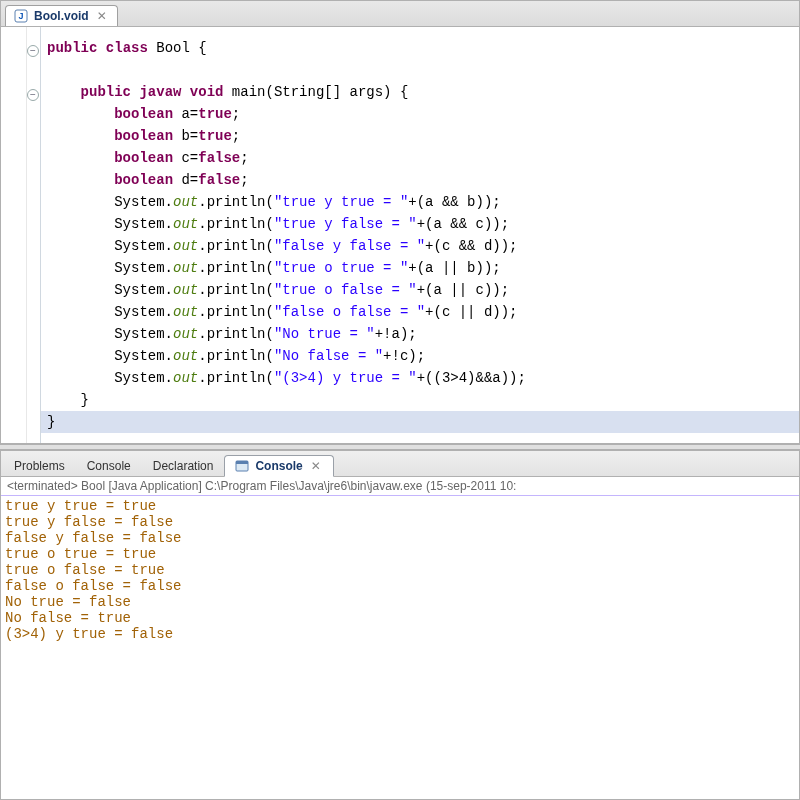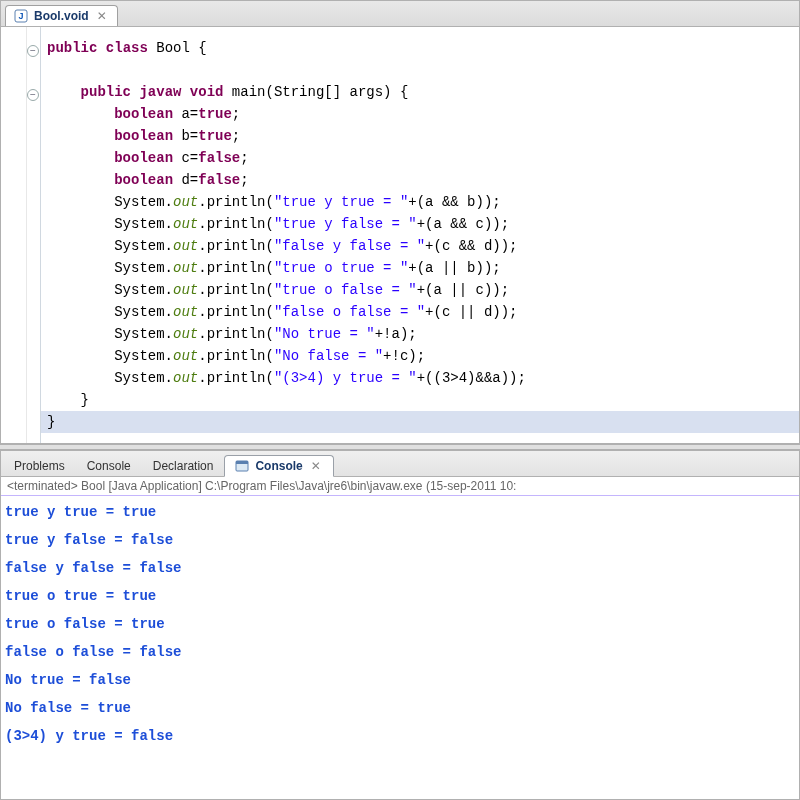--- a/index.html
+++ b/index.html
@@ -151,23 +151,22 @@
     padding: 2px 6px;
     border-bottom: 1px solid #c4b5fd;
     white-space: nowrap;
     overflow: hidden;
   }
   .console-output {
     font-family: "Courier New", Courier, monospace;
     font-size: 14px;
     white-space: pre;
     padding: 2px 4px;
-    line-height: 28px;
-    color: #1d4ed8;
-    font-weight: bold;
+    line-height: 16px;
+    color: #a16207;
   }
 </style>
 </head>
 <body>
 
 <div class="editor-pane">
   <div class="tab-bar">
     <div class="tab">
       <span class="file-icon">
         <svg viewBox="0 0 14 14">

